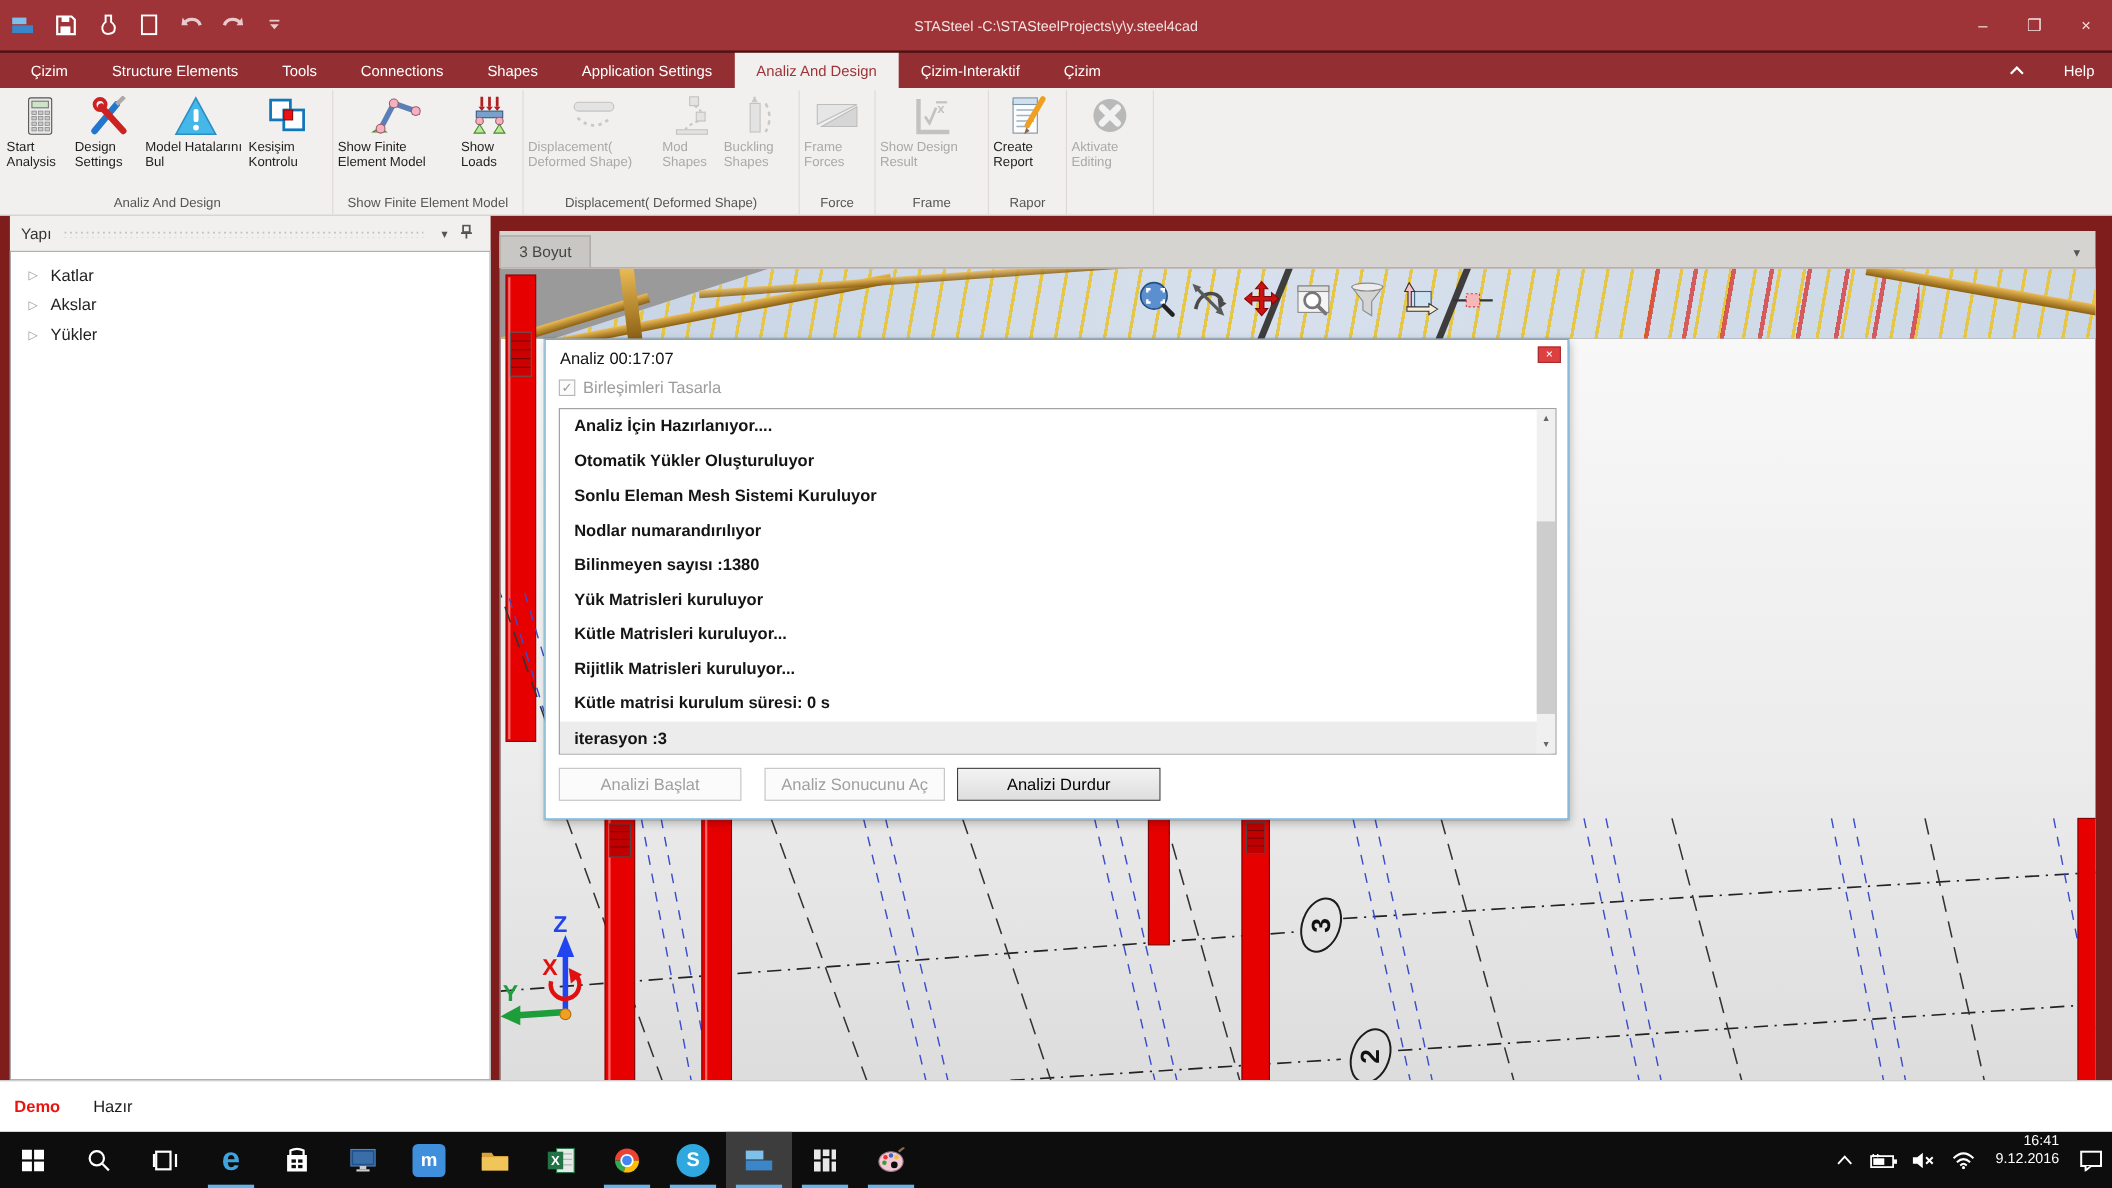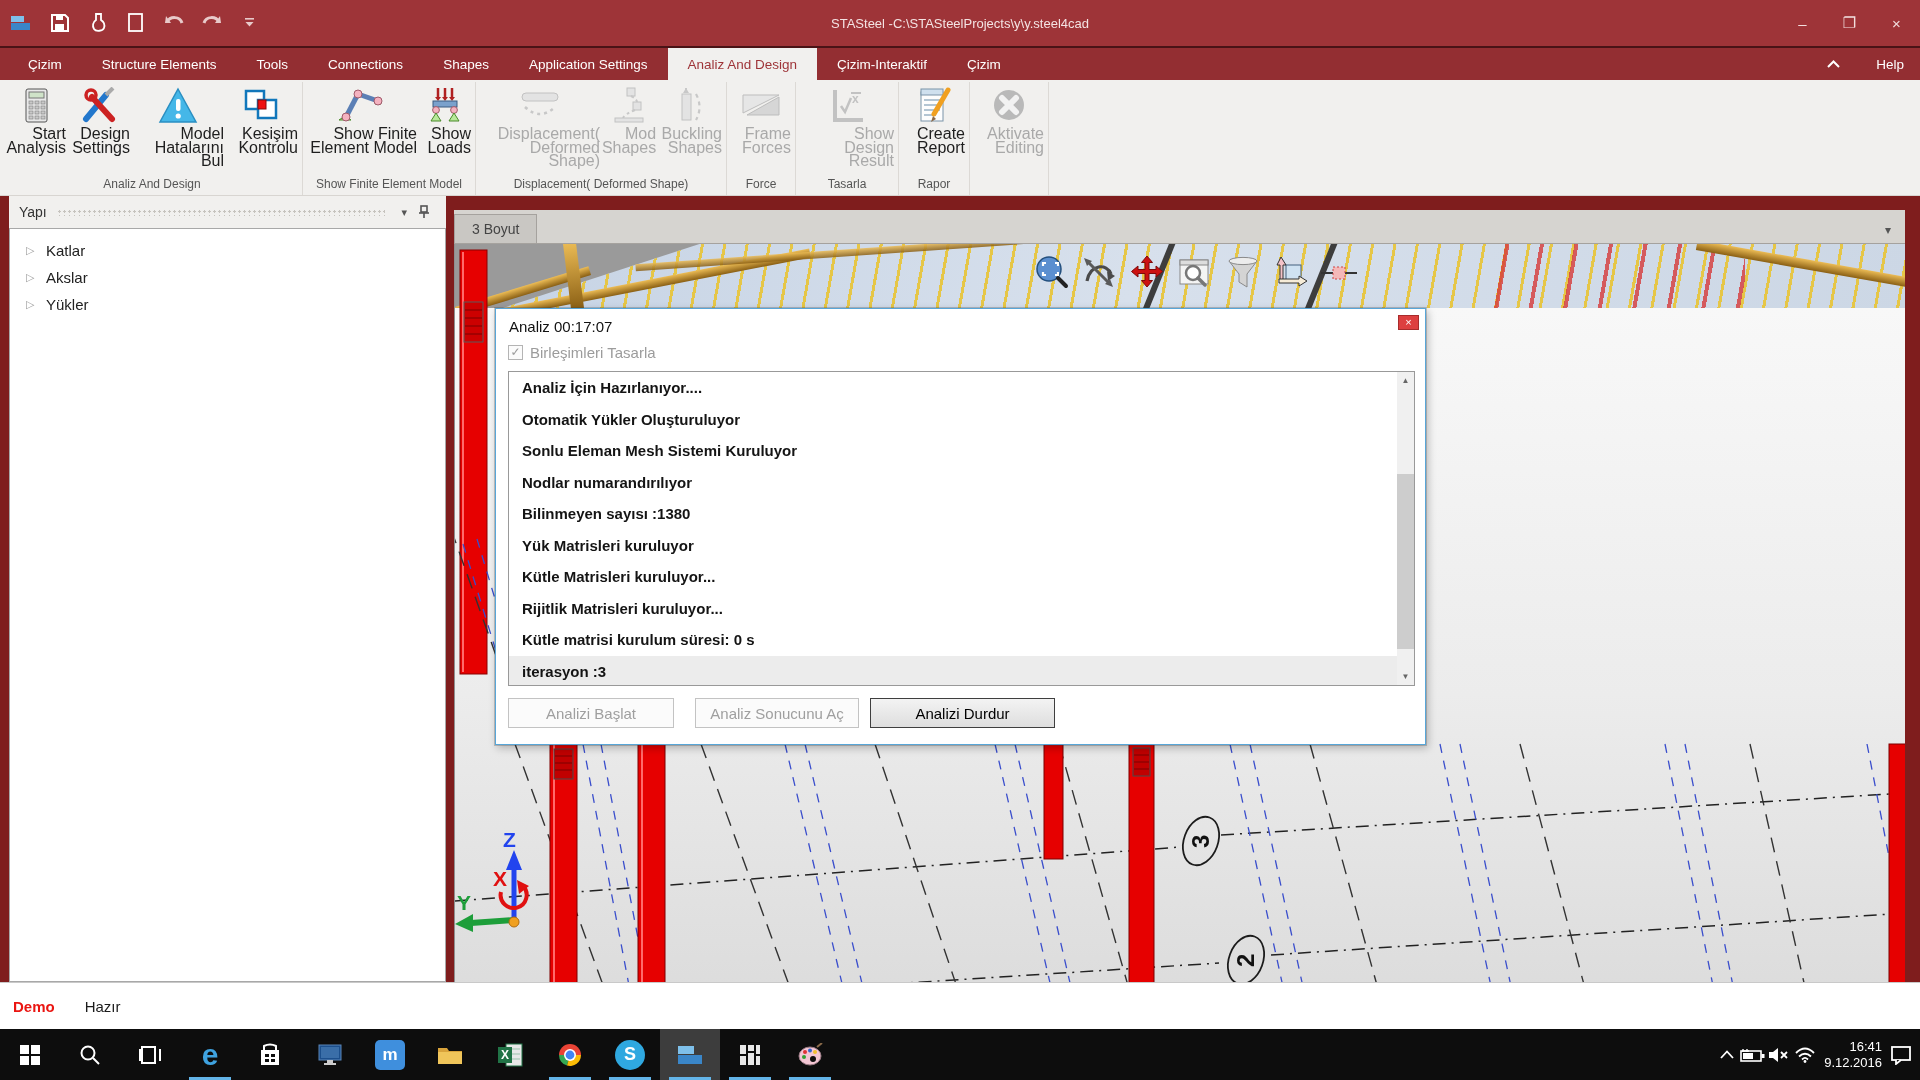--- a/index.html
+++ b/index.html
@@ -19,21 +19,21 @@
 .mtab{display:flex;align-items:center;padding:0 20px;white-space:nowrap}
 .mtab.active{background:#f1f0ee;color:#9e3438}
 .menu-right{margin-left:auto;display:flex;align-items:center;gap:36px;padding-right:16px}
 
 
 .ribbon{position:absolute;top:80px;left:0;right:0;height:116px;background:#f1f0ee;border-bottom:1px solid #d8d5d1;display:flex;padding:2px 0 0 2px}
 .rgroup{display:flex;flex-direction:column;border-right:1px solid #dcd9d5;padding:0 3px}
 .rbtns{height:94px;display:flex;align-items:flex-start}
 .rbtn{display:flex;flex-direction:column;align-items:center;padding-top:3px;margin:0 1px}
 .ricon{height:42px;display:flex;align-items:center;justify-content:center}
-.rlabel{font-size:16px;line-height:13.5px;text-align:right;color:#1e1e1e}
+.rlabel{font-size:12px;line-height:13.5px;text-align:left;color:#1e1e1e}
 .rbtn.disabled .rlabel{color:#a9a9a9}
 .rglabel{height:17px;line-height:17px;text-align:center;font-size:12px;color:#555;white-space:nowrap}
 
 
 .sidebar{position:absolute;left:9px;top:196px;width:437px;height:786px;background:#f1f0ee}
 .sb-header{height:32px;display:flex;align-items:center;padding:0 10px;font-size:14px;color:#333}
 .sb-dots{flex:1;height:7px;margin:0 10px;background-image:radial-gradient(circle,#c6c3be 1px,transparent 1.2px);background-size:5px 5px}
 .sb-hicon{color:#555;padding:0 6px;font-size:11px}
 .sb-tree{position:absolute;top:32px;left:0;right:0;bottom:0;background:#fff;border:1px solid #a8a8a8;padding-top:8px}
 .titem{display:flex;align-items:center;height:27px;padding-left:16px;font-size:15px;color:#222}
@@ -78,21 +78,21 @@
 
 .statusbar{position:absolute;left:0;right:0;top:982px;height:47px;background:#fff;border-top:1px solid #c9c9c9;display:flex;align-items:center;font-size:15px}
 .demo{color:#ea1511;font-weight:bold;padding-left:13px}
 .ready{color:#1c1c1c;padding-left:30px}
 
 
 .taskbar{position:absolute;left:0;right:0;top:1029px;height:51px;background:#0d0d0d;display:flex;align-items:stretch;color:#fff}
 .slot{width:60px;height:51px;display:flex;align-items:center;justify-content:center;position:relative}
 .slot.active{background:#3d3d3d}
 .slot .runline{position:absolute;bottom:0;left:9px;right:9px;height:3px;background:#63b4e8}
-.tray{margin-left:auto;display:flex;align-items:center;gap:0;padding-right:6px}
+.tray{margin-left:auto;display:flex;gap:10px;padding-right:6px}
 .trayicon{width:26px;display:flex;align-items:center;justify-content:center}
 .clock{text-align:right;font-size:13px;line-height:16px;padding:0 6px;white-space:nowrap}
 .badge{width:30px;height:30px;border-radius:5px;display:flex;align-items:center;justify-content:center;font-weight:bold}
 .edge-e{color:#3fa3e0;font-size:30px;font-weight:bold;line-height:30px}
 </style>
 </head>
 <body>
 
 <div class="stage">
 
@@ -326,21 +326,21 @@
               <svg width="40" height="40">
                 <path d="M8 4 V34 H36" fill="none" stroke="#c2c2c2" stroke-width="4"></path>
                 <path d="M14 20 l4 6 l6 -14" fill="none" stroke="#c2c2c2" stroke-width="2.5"></path>
                 <text x="25" y="17" font-size="12" fill="#c2c2c2" font-weight="bold">x</text>
                 <rect x="24" y="6" width="10" height="2" fill="#c2c2c2"></rect>
               </svg>
             </span>
           <span class="rlabel">Show Design Result</span>
         </div>
       </div>
-      <div class="rglabel">Tasarla</div>
+      <div class="rglabel">Frame</div>
     </div>
 
     <div class="rgroup">
       <div class="rbtns">
         <div class="rbtn" style="width:62px">
           <span class="ricon">
               <svg width="40" height="40">
                 <rect x="7" y="6" width="22" height="29" fill="#fdfdfd" stroke="#7a93a8"></rect>
                 <rect x="7" y="3" width="22" height="6" fill="#cfe0ee" stroke="#7a93a8"></rect>
                 <g stroke="#9ab2c4" stroke-width="1.5">

